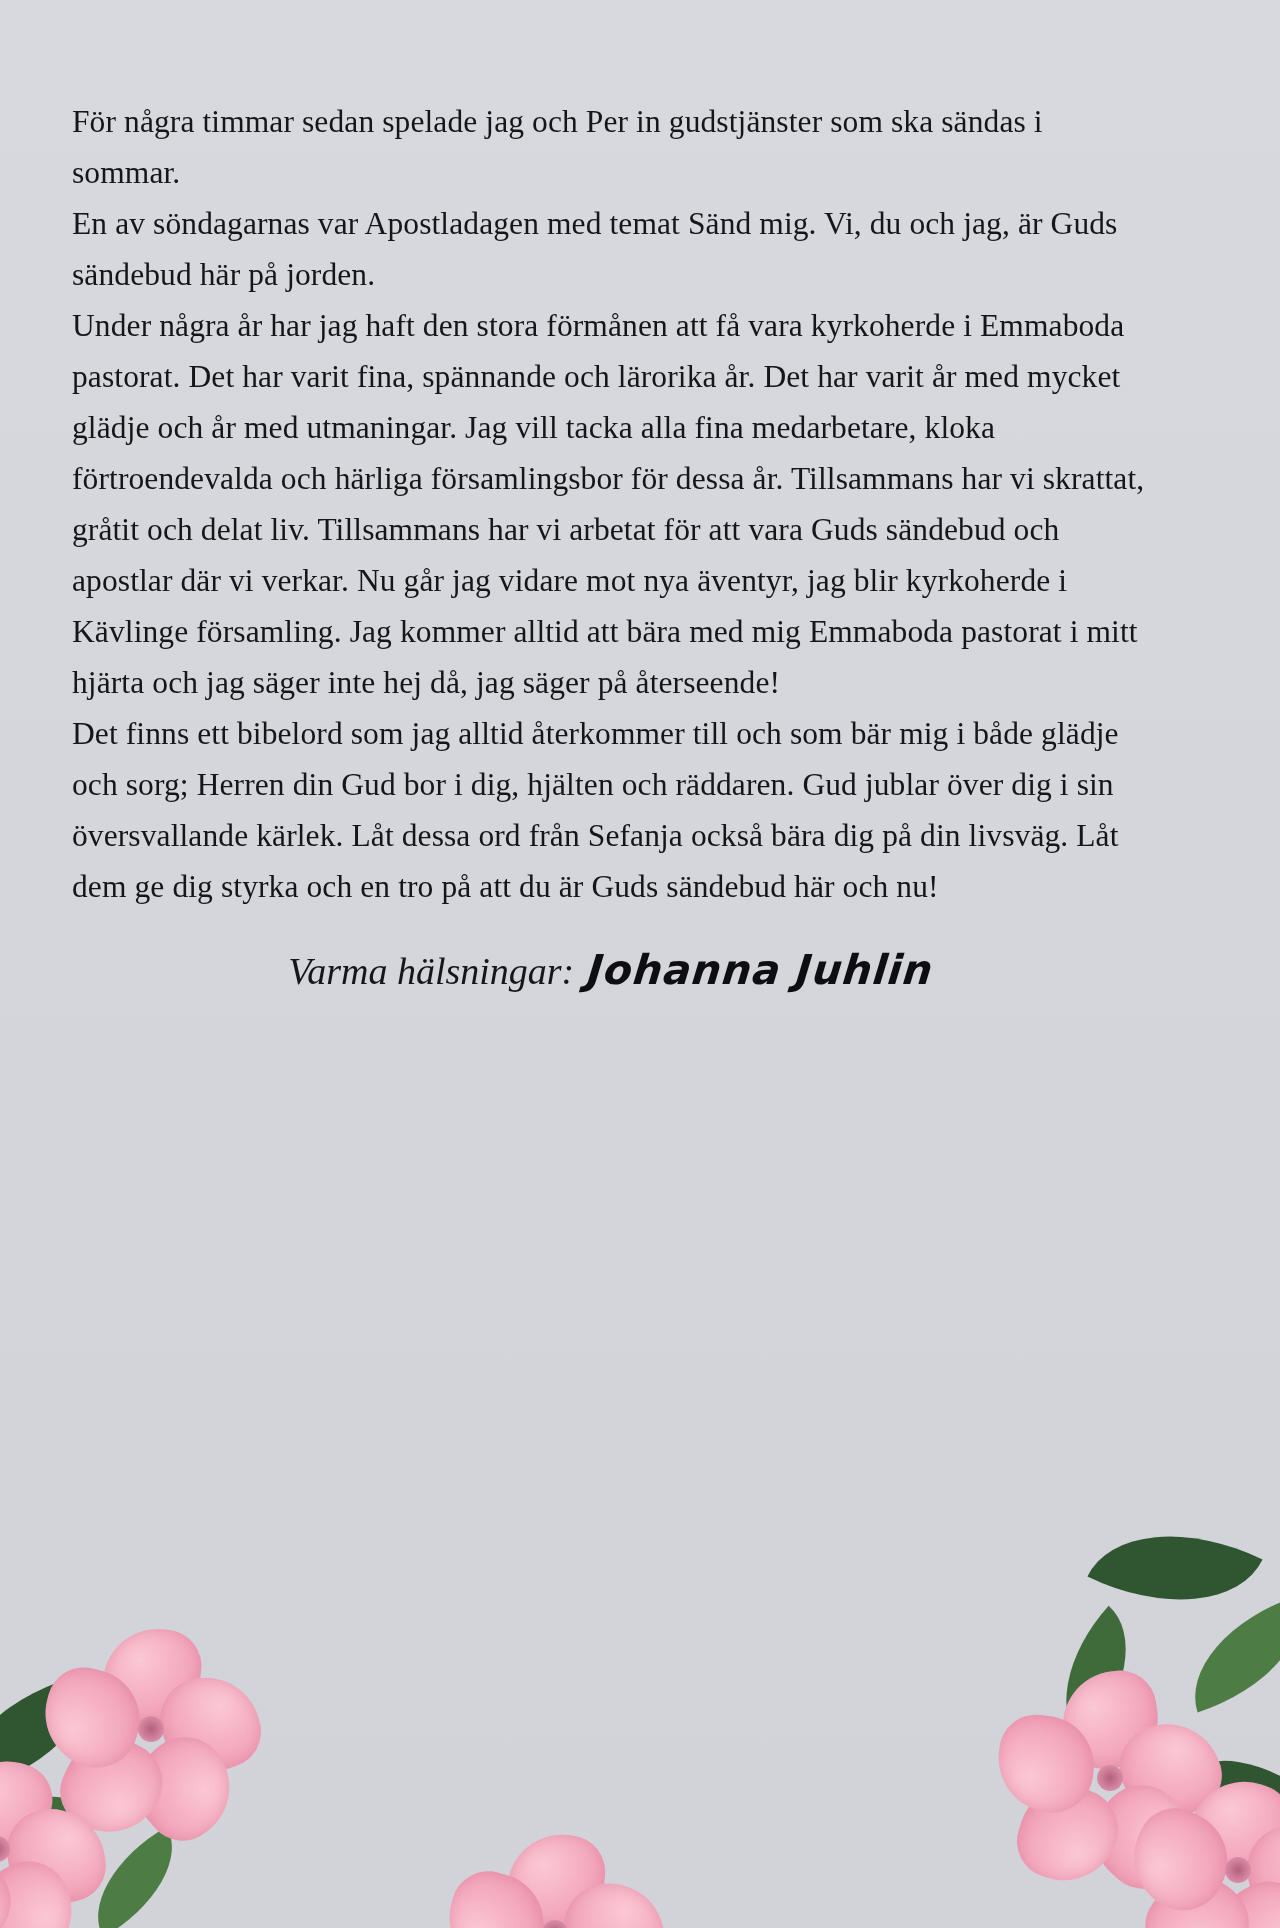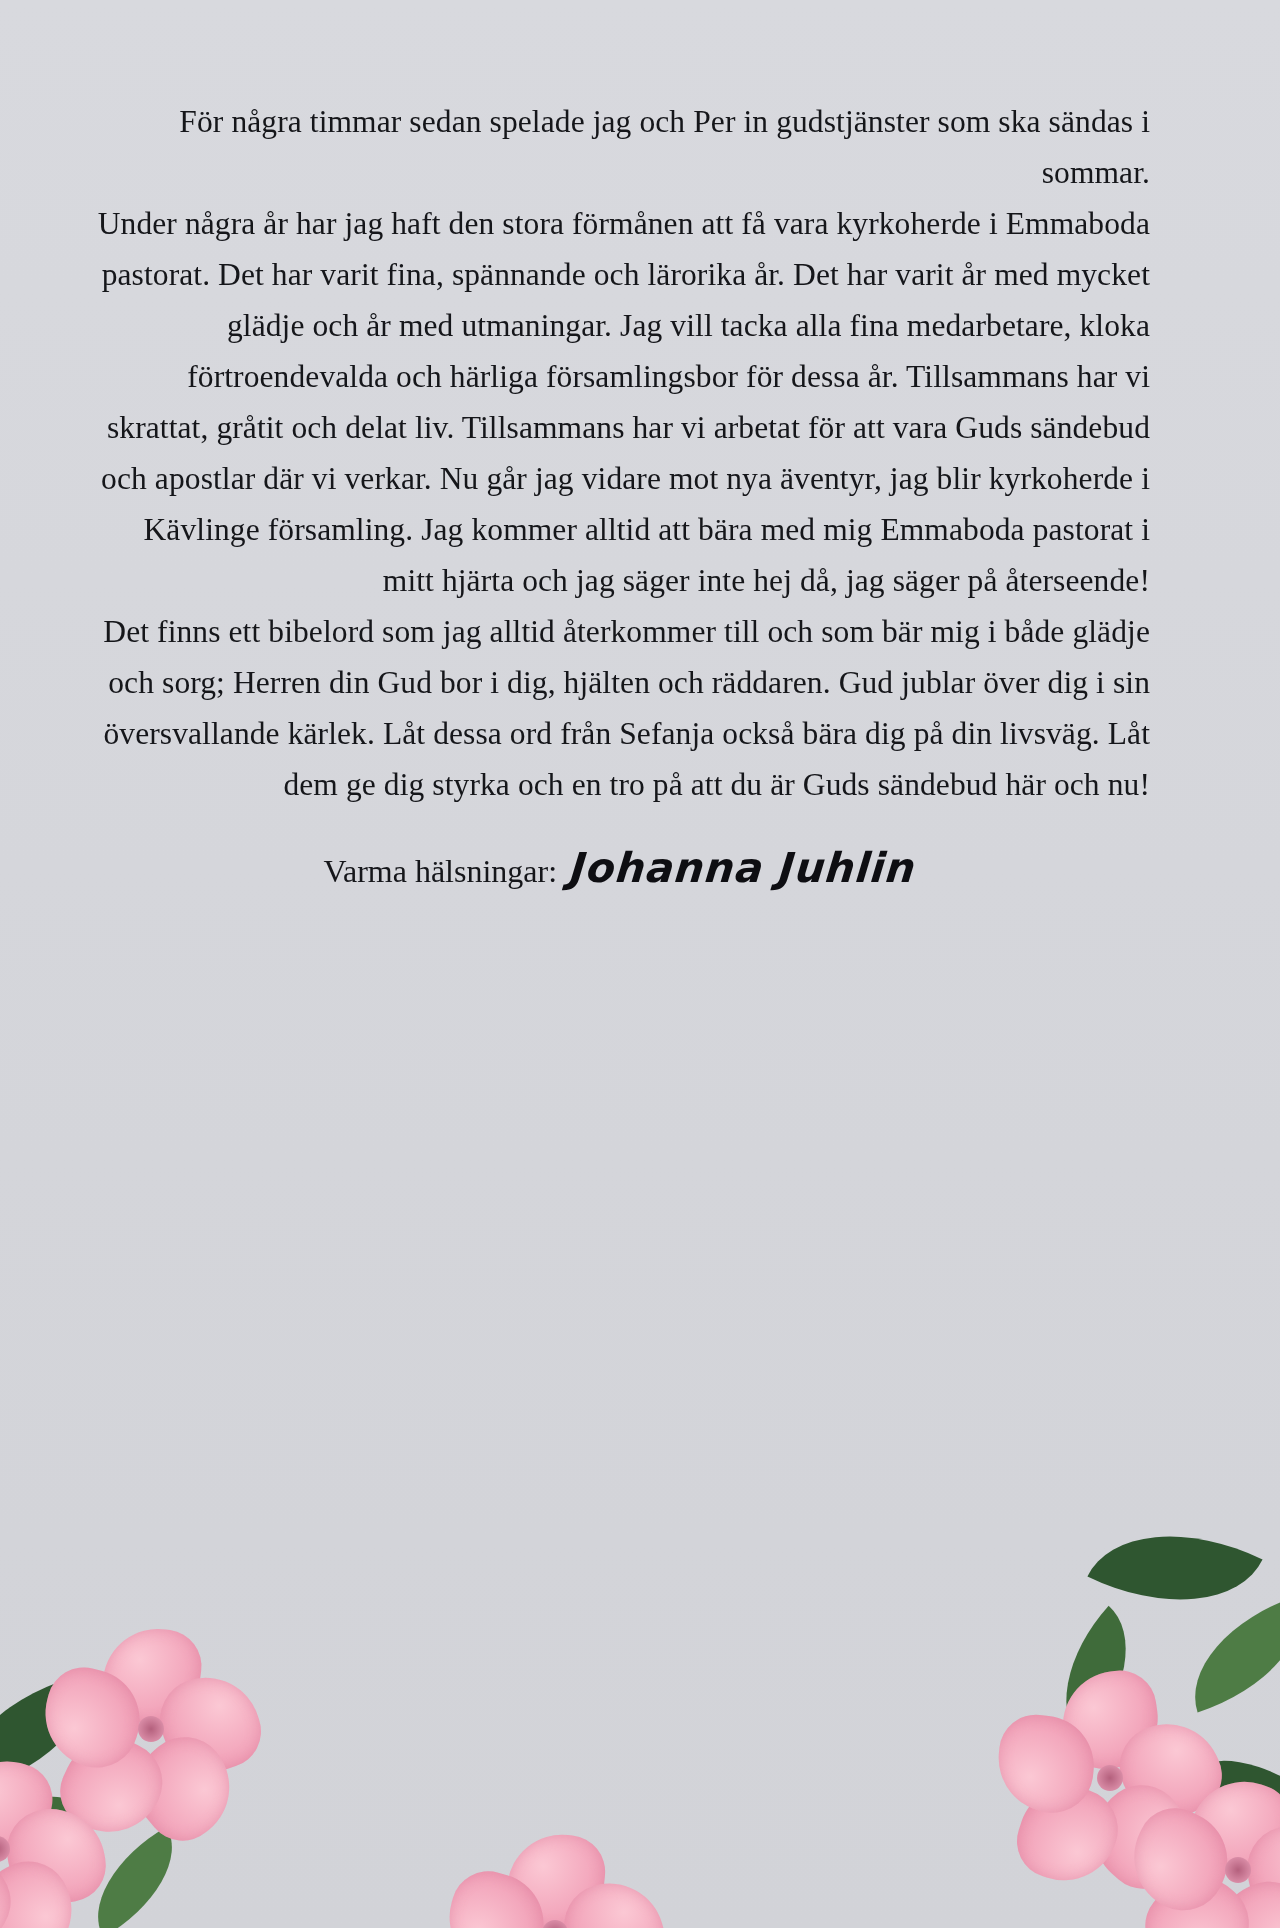--- a/index.html
+++ b/index.html
@@ -63,22 +63,22 @@
   #flora-bottom-left { left: -40px; bottom: -30px; width: 420px; height: 380px; }
   
   #flora-bottom-right { right: -40px; bottom: -20px; width: 430px; height: 430px; }
   
   #flora-bottom-center { left: 400px; bottom: -110px; width: 300px; height: 230px; }
 
   
   .letter {
     position: relative;
     z-index: 5;
-    padding: 96px 130px 0 90px;
-    text-align: right;
+    padding: 96px 130px 0 72px;
+    text-align: left;
     color: #15161a;
   }
   .letter p {
     margin: 0 0 4px 0;
     font-size: 31.5px;
     line-height: 1.62;
     letter-spacing: 0.1px;
   }
   .letter p.block {
     margin-bottom: 0;
@@ -87,23 +87,24 @@
   .signature-row {
     position: relative;
     z-index: 6;
     margin-top: 34px;
     display: flex;
     align-items: baseline;
     justify-content: center;
     gap: 14px;
   }
   .sig-label {
-    font-size: 32px;
+    font-size: 38px;
     color: #15161a;
     font-family: "Liberation Serif", "DejaVu Serif", serif;
+    font-style: italic;
   }
   .sig-name {
     font-family: "DejaVu Sans", sans-serif;
     font-style: italic;
     font-weight: 700;
     font-size: 41px;
     letter-spacing: 1px;
     color: #0e0e12;
     transform: skewX(-6deg);
   }
@@ -169,20 +170,21 @@
       <div class="petal" style="left:106px;top:44px;transform:rotate(74deg);"></div>
       <div class="petal" style="left:78px;top:108px;transform:rotate(142deg);"></div>
       <div class="petal" style="left:8px;top:104px;transform:rotate(208deg);"></div>
       <div class="petal" style="left:-12px;top:36px;transform:rotate(286deg);"></div>
       <div class="center"></div>
     </div>
   </div>
 
   <div class="letter">
     <p class="block">För några timmar sedan spelade jag och Per in gudstjänster som ska sändas i sommar.</p>
+    <p class="block">En av söndagarnas var Apostladagen med temat Sänd mig. Vi, du och jag, är Guds sändebud här på jorden.</p>
     <p class="block">Under några år har jag haft den stora förmånen att få vara kyrkoherde i Emmaboda pastorat. Det har varit fina, spännande och lärorika år. Det har varit år med mycket glädje och år med utmaningar. Jag vill tacka alla fina medarbetare, kloka förtroendevalda och härliga församlingsbor för dessa år. Tillsammans har vi skrattat, gråtit och delat liv. Tillsammans har vi arbetat för att vara Guds sändebud och apostlar där vi verkar. Nu går jag vidare mot nya äventyr, jag blir kyrkoherde i Kävlinge församling. Jag kommer alltid att bära med mig Emmaboda pastorat i mitt hjärta och jag säger inte hej då, jag säger på återseende!</p>
     <p class="block">Det finns ett bibelord som jag alltid återkommer till och som bär mig i både glädje och sorg; Herren din Gud bor i dig, hjälten och räddaren. Gud jublar över dig i sin översvallande kärlek. Låt dessa ord från Sefanja också bära dig på din livsväg. Låt dem ge dig styrka och en tro på att du är Guds sändebud här och nu!</p>
 
     <div class="signature-row">
       <span class="sig-label">Varma hälsningar:</span>
       <span class="sig-name">Johanna Juhlin</span>
     </div>
   </div>
 
 </div>

